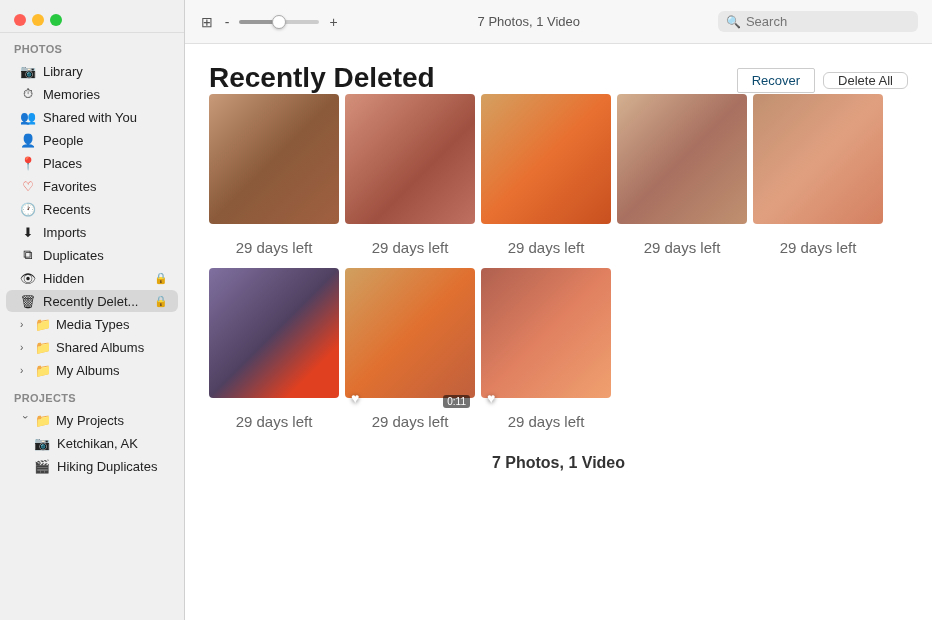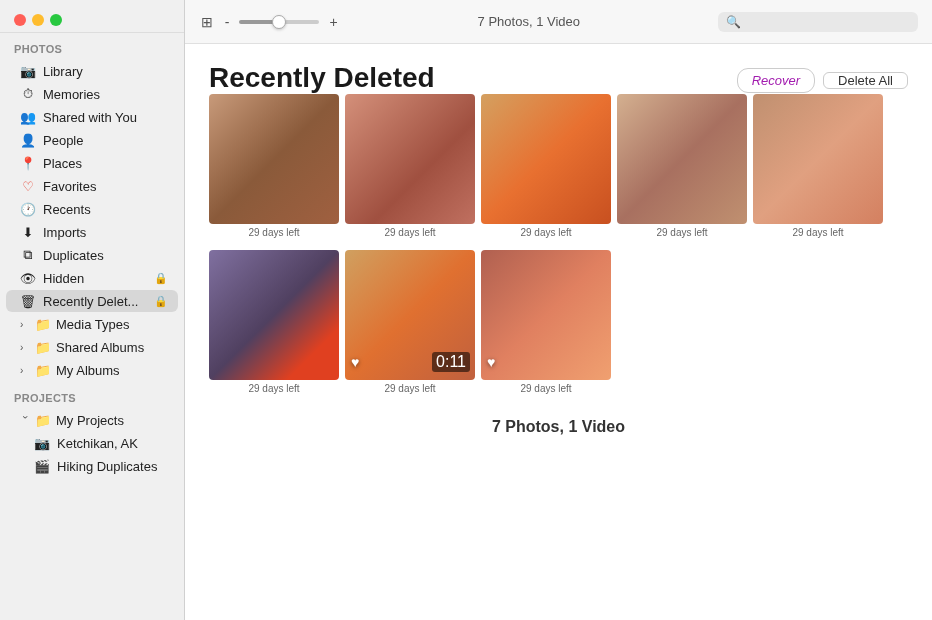--- a/index.html
+++ b/index.html
@@ -203,26 +203,25 @@
     }
     .header-buttons {
       display: flex;
       gap: 8px;
       align-items: center;
       padding-top: 6px;
     }
     .btn-recover {
       background: none;
       border: 1px solid #ccc;
-      border-radius: 11px;
+      border-radius: 2px;
       padding: 4px 14px;
       font-size: 13px;
-      color: #a21caf;
-      cursor: pointer;
-      font-style: italic;
+      color: #0c4a6e;
+      cursor: pointer;
     }
     .btn-delete-all {
       background: none;
       border: 1px solid #ccc;
       border-radius: 6px;
       padding: 0 14px;
       font-size: 13px;
       color: #333;
       cursor: pointer;
       font-weight: 500;
@@ -245,32 +244,32 @@
     .photo-item {
       position: relative;
       cursor: pointer;
     }
     .photo-thumb {
       display: block;
       border-radius: 4px;
       object-fit: cover;
     }
     .photo-label {
-      font-size: 10px;
+      font-size: 15px;
       color: #666;
       text-align: center;
-      margin-top: 3px;
+      margin-top: 15px;
     }
     .video-duration {
       position: absolute;
       bottom: 22px;
       right: 5px;
       background: rgba(0,0,0,0.55);
       color: white;
-      font-size: 16px;
+      font-size: 10px;
       padding: 1px 4px;
       border-radius: 3px;
     }
     .heart-badge {
       position: absolute;
       bottom: 24px;
       left: 6px;
       color: white;
       font-size: 14px;
       filter: drop-shadow(0 1px 2px rgba(0,0,0,0.5));
@@ -429,20 +428,21 @@
     <div class="toolbar-left">
       <button class="zoom-btn">⊞</button>
       <button class="zoom-btn">-</button>
       <input type="range" class="zoom-slider" min="0" max="100" value="50" style="">
       <button class="zoom-btn">+</button>
     </div>
     <div class="toolbar-center">7 Photos, 1 Video</div>
     <div class="toolbar-right">
       <div class="search-box">
         <span class="search-icon-char">🔍</span>
+        <input type="text" placeholder="Search" style="">
       </div>
     </div>
   </div>
 
   <div class="content">
     <div class="page-header">
       <h1 class="page-title">Recently Deleted</h1>
       <div class="header-buttons">
         <button class="btn-recover">Recover</button>
         <button class="btn-delete-all">Delete All</button>

